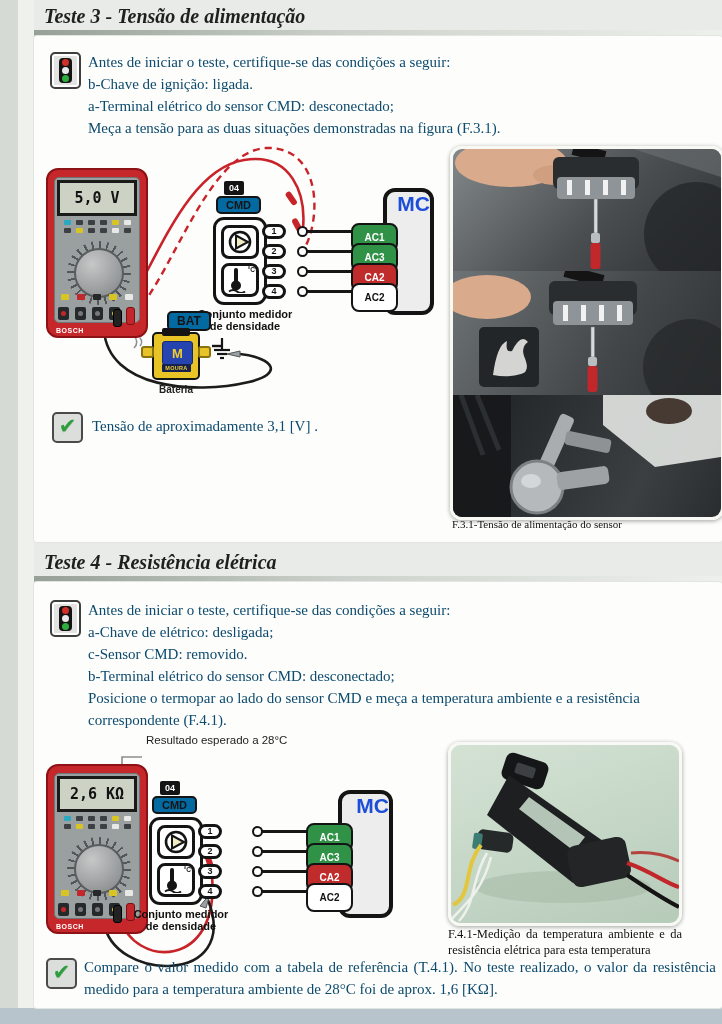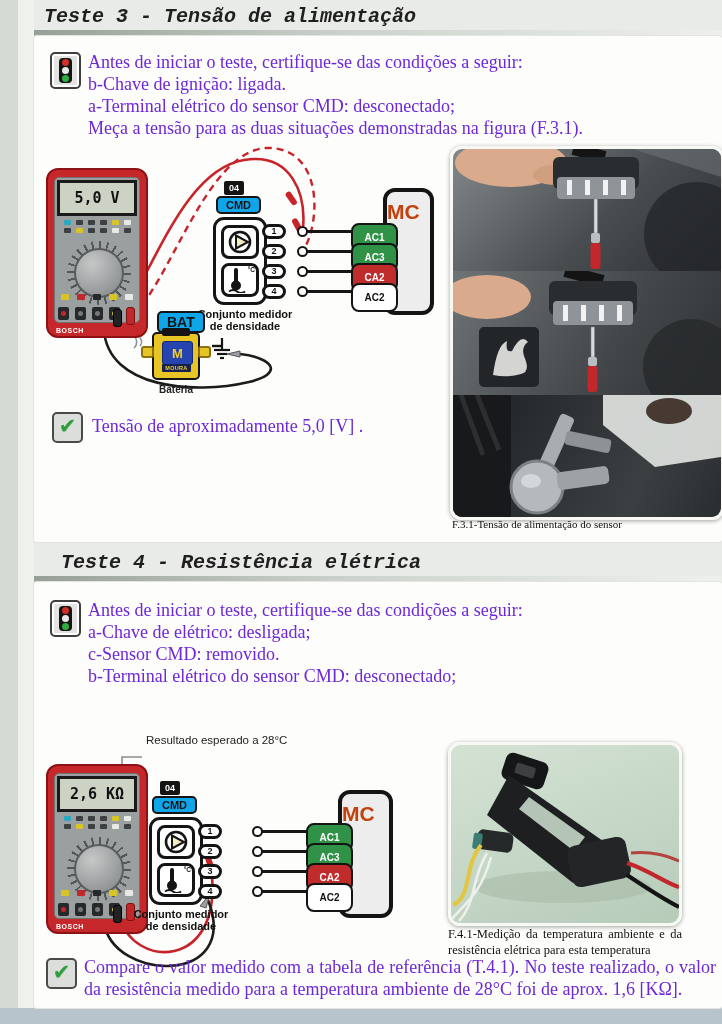--- a/index.html
+++ b/index.html
@@ -2,24 +2,24 @@
 <html><head>
 <meta charset="utf-8">
 <style>
   html,body{margin:0;padding:0}
   #page{position:relative;width:722px;height:1024px;background:#e8ebe7;overflow:hidden;
         font-family:"Liberation Serif",serif;color:#141414}
   .abs{position:absolute}
   .strip1{left:0;top:0;width:18px;height:1024px;background:#d5dbd4}
   .strip2{left:18px;top:0;width:16px;height:1024px;background:#eff1ec}
   .whitebox{background:#fdfdfb;border-radius:3px;box-shadow:0 0 0 1px #e3e6e0}
-  .sec-title{font-family:Liberation Mono, monospace;font-weight:bold;font-style:italic;
+  .sec-title{font-family:Liberation Serif, serif;font-weight:bold;font-style:italic;
              font-size:20px;color:#1f1f1f;white-space:nowrap}
   .sec-bar{height:6px;background:linear-gradient(90deg,#97a097,#ccd2cb 45%,#eef0eb)}
-  .bodytext{font-size:18px;line-height:22px;color:#6d28d9}
+  .bodytext{font-size:15px;line-height:22px;color:#0c4a6e}
   .traffic{width:27px;height:33px;background:#e3e3e1;border:2px solid #3f3f3f;border-radius:5px;
            display:flex;align-items:center;justify-content:center;box-shadow:inset 0 0 0 2px #fff}
   .tl-body{width:13px;height:25px;background:#141414;border-radius:4px;display:flex;
            flex-direction:column;align-items:center;justify-content:space-evenly}
   .tl{width:7px;height:7px;border-radius:50%}
   .tl.red{background:#d03028}.tl.mid{background:#e9e9e9}.tl.grn{background:#2fae3e}
   .check{width:27px;height:27px;background:#dcdedb;border:2px solid #4a4a4a;border-radius:5px;
          color:#2e9e3c;font:bold 21px/25px "DejaVu Sans",sans-serif;text-align:center;
          text-shadow:0 1px 0 #9fbfa4}
   
@@ -43,21 +43,21 @@
   .mm-jacks span{width:11px;height:13px;background:#26292b;border-radius:2px;position:relative}
   .mm-jacks span::after{content:"";position:absolute;left:3px;top:4px;width:5px;height:5px;border-radius:50%;background:#777}
   .mm-jacks .r::after{background:#c1272b}.mm-jacks .y::after{background:#d8c524}
   .mm-plug{width:9px;height:18px;border-radius:3px}
   .mm-plug.red{background:#c1272b;border:1px solid #7c0f12}
   .mm-plug.blk{background:#222;border:1px solid #000}
   .mm-brand{left:8px;bottom:2px;color:#fff;font:bold 7px "Liberation Sans",sans-serif;letter-spacing:.5px}
   
   .tagblk{background:#141414;color:#fff;font:bold 9px "Liberation Sans",sans-serif;
           padding:2px 5px;border-radius:2px}
-  .tagwht{background:#0ea5e9;border:2.5px solid #141414;border-radius:5px;
+  .tagwht{background:#0369a1;border:2.5px solid #141414;border-radius:5px;
           font:bold 11px "Liberation Sans",sans-serif;padding:1px 8px}
   .sens{width:54px;height:88px;background:#fff;border:3.5px solid #141414;border-radius:11px;
         box-sizing:border-box;display:flex;flex-direction:column;align-items:center;justify-content:space-evenly}
   .tile{width:38px;height:34px;border:3px solid #141414;border-radius:8px;background:#fff;
         box-sizing:border-box;display:flex;align-items:center;justify-content:center;position:relative}
   .tunit{position:absolute;right:1px;top:0;font:bold 6.5px "Liberation Sans",sans-serif}
   .pin{width:24px;height:15px;background:#fff;border:3px solid #141414;border-radius:8px;
        box-sizing:border-box;font:bold 9px/9px "Liberation Sans",sans-serif;
        display:flex;align-items:center;justify-content:center}
   .sens-cap{font:bold 11px/12px "Liberation Sans",sans-serif;text-align:center;color:#111}
@@ -66,21 +66,21 @@
   .bat-top{position:absolute;left:8px;right:8px;top:-6px;height:8px;background:#141414;border-radius:2px}
   .bat-tab{position:absolute;width:13px;height:12px;background:#e9c427;border:2px solid #8a7210;border-radius:3px;top:12px;box-sizing:border-box}
   .bat-logo{position:absolute;left:8px;top:7px;width:29px;height:22px;background:#2644b0;border:1px solid #142a78;
             border-radius:3px;display:flex;align-items:center;justify-content:center;
             color:#f2cf2a;font:bold 13px "Liberation Sans",sans-serif}
   .bat-moura{position:absolute;left:8px;top:30px;width:29px;height:8px;background:#16214f;color:#f2cf2a;
              font:bold 5.5px/8px "Liberation Sans",sans-serif;text-align:center;border-radius:1px;letter-spacing:.3px}
   .bat-cap{font:bold 10px "Liberation Sans",sans-serif;color:#222;text-align:center}
   
   .mc{background:#ededee;border:4px solid #141414;border-radius:12px;box-sizing:border-box}
-  .mc-t{font:bold 21px "Liberation Sans",sans-serif;text-align:left;margin-top:8px;color:#c2410c}
+  .mc-t{font:bold 21px "Liberation Sans",sans-serif;text-align:right;margin-top:0;color:#1d4ed8}
   .wl{width:47px;height:29px;border:2.5px solid #141414;border-radius:8px;box-sizing:border-box;
       font:bold 10px/12px "Liberation Sans",sans-serif;display:flex;align-items:center;justify-content:center}
   .wl-green{background:#2f9247;color:#fff}
   .wl-red{background:#c02b2b;color:#fff}
   .wl-plain{background:#fff;color:#111}
   .term{width:11px;height:11px;background:#fff;border:2.5px solid #141414;border-radius:50%;box-sizing:border-box}
   .hline{height:2.5px;background:#161616}
   
   .photoframe{border:3px solid #f8f8f5;border-radius:12px;overflow:hidden;box-shadow:0 1px 4px rgba(40,50,40,.45)}
   .caption{font-size:11px;color:#111}
@@ -190,21 +190,21 @@
   </div>
   <div class="abs pin" style="left:262px;top:224px">1</div>
   <div class="abs pin" style="left:262px;top:244px">2</div>
   <div class="abs pin" style="left:262px;top:264px">3</div>
   <div class="abs pin" style="left:262px;top:284px">4</div>
   <div class="abs sens-cap" style="left:190px;top:308px;width:110px">
     <div>Conjunto medidor</div>
     <div>de densidade</div>
   </div>
 
-  <div class="abs tagwht" style="left:157px;top:311px;font-size:14px">BAT</div>
+  <div class="abs tagwht" style="left:167px;top:311px;font-size:12px">BAT</div>
   <div class="abs bat" style="left:152px;top:332px">
     <div class="bat-top"></div>
     <div class="bat-tab" style="left:-13px"></div>
     <div class="bat-tab" style="right:-13px"></div>
     <div class="bat-logo">M</div>
     <div class="bat-moura">MOURA</div>
   </div>
   <div class="abs bat-cap" style="left:146px;top:384px;width:60px">Bateria</div>
 
   <div class="abs mc" style="left:383px;top:188px;width:51px;height:127px">
@@ -217,21 +217,21 @@
   <span class="abs term" style="left:297px;top:226px"></span>
   <span class="abs term" style="left:297px;top:246px"></span>
   <span class="abs term" style="left:297px;top:266px"></span>
   <span class="abs term" style="left:297px;top:286px"></span>
   <div class="abs wl wl-green" style="left:351px;top:223px">AC1</div>
   <div class="abs wl wl-green" style="left:351px;top:243px">AC3</div>
   <div class="abs wl wl-red" style="left:351px;top:263px">CA2</div>
   <div class="abs wl wl-plain" style="left:351px;top:283px">AC2</div>
 
   <div class="abs check" style="left:52px;top:412px">✔</div>
-  <div class="abs bodytext" style="left:92px;top:415px;width:560px">Tensão de aproximadamente 5,0 [V] .</div>
+  <div class="abs bodytext" style="left:92px;top:415px;width:560px">Tensão de aproximadamente 3,1 [V] .</div>
 
   <div class="abs photoframe" style="left:450px;top:146px;width:268px;height:368px">
     <div style="position:relative;width:268px;height:122px;background:linear-gradient(135deg,#83888b,#4a4e51 55%,#2e3133)">
       <svg width="268" height="122" viewBox="0 0 268 122">
         <circle cx="243" cy="85" r="52" fill="#232628" opacity="0.75"></circle>
         <path d="M180,0 L268,28 L268,0 Z" fill="#6d7275" opacity="0.6"></path>
         <ellipse cx="58" cy="14" rx="56" ry="24" fill="#d9aa8b"></ellipse>
         <ellipse cx="102" cy="26" rx="22" ry="10" fill="#cf9f80"></ellipse>
         <path d="M120,0 L152,8" stroke="#141414" stroke-width="12"></path>
         <rect x="100" y="8" width="86" height="32" rx="6" fill="#2a2d2f"></rect>
@@ -279,36 +279,37 @@
         <rect x="96" y="18" width="15" height="58" rx="4" fill="#a9adb0" transform="rotate(24 103 47)"></rect>
         <rect x="112" y="40" width="46" height="14" rx="4" fill="#8e9295" transform="rotate(12 135 47)"></rect>
         <circle cx="84" cy="92" r="26" fill="#b5b9bb" stroke="#7d8184" stroke-width="3"></circle>
         <ellipse cx="78" cy="86" rx="10" ry="7" fill="#d4d7d9"></ellipse>
         <rect x="104" y="74" width="52" height="18" rx="5" fill="#9ea2a5" transform="rotate(-8 130 83)"></rect>
       </svg>
     </div>
   </div>
   <div class="abs caption" style="left:452px;top:518px;width:266px">F.3.1-Tensão de alimentação do sensor</div>
 
-  <div class="abs sec-title" style="left:61px;top:551px">Teste 4 - Resistência elétrica</div>
+  <div class="abs sec-title" style="left:44px;top:551px">Teste 4 - Resistência elétrica</div>
   <div class="abs sec-bar" style="left:34px;top:576px;width:688px"></div>
   <div class="abs whitebox" style="left:34px;top:582px;width:688px;height:426px"></div>
 
   <div class="abs traffic" style="left:50px;top:600px">
     <div class="tl-body">
       <span class="tl red"></span>
       <span class="tl mid"></span>
       <span class="tl grn"></span>
     </div>
   </div>
   <div class="abs bodytext" style="left:88px;top:599px;width:616px">
     <div>Antes de iniciar o teste, certifique-se das condições a seguir:</div>
     <div>a-Chave de elétrico: desligada;</div>
     <div>c-Sensor CMD: removido.</div>
     <div>b-Terminal elétrico do sensor CMD: desconectado;</div>
+    <div>Posicione o termopar ao lado do sensor CMD e meça a temperatura ambiente e a resistência correspondente (F.4.1).</div>
   </div>
 
   <svg class="abs" style="left:34px;top:740px" width="420" height="250" viewBox="0 0 420 250">
     <path d="M108,17 L88,17 L88,57 L80,57" fill="none" stroke="#8a8f8a" stroke-width="1.6"></path>
     <path d="M86,178 C100,228 186,230 178,136" fill="none" stroke="#c9232a" stroke-width="2.6"></path>
     <rect x="168" y="118" width="15" height="6" rx="3" fill="#c9232a" transform="rotate(72 175 121)"></rect>
     <path d="M70,182 C78,242 208,246 174,160" fill="none" stroke="#1c1c1c" stroke-width="2.6"></path>
     <polygon points="176,154 166,166 172,168" fill="#9aa0a3" stroke="#555" stroke-width="1"></polygon>
   </svg>
   <div class="abs exp-label" style="left:146px;top:734px">Resultado esperado a 28°C</div>

